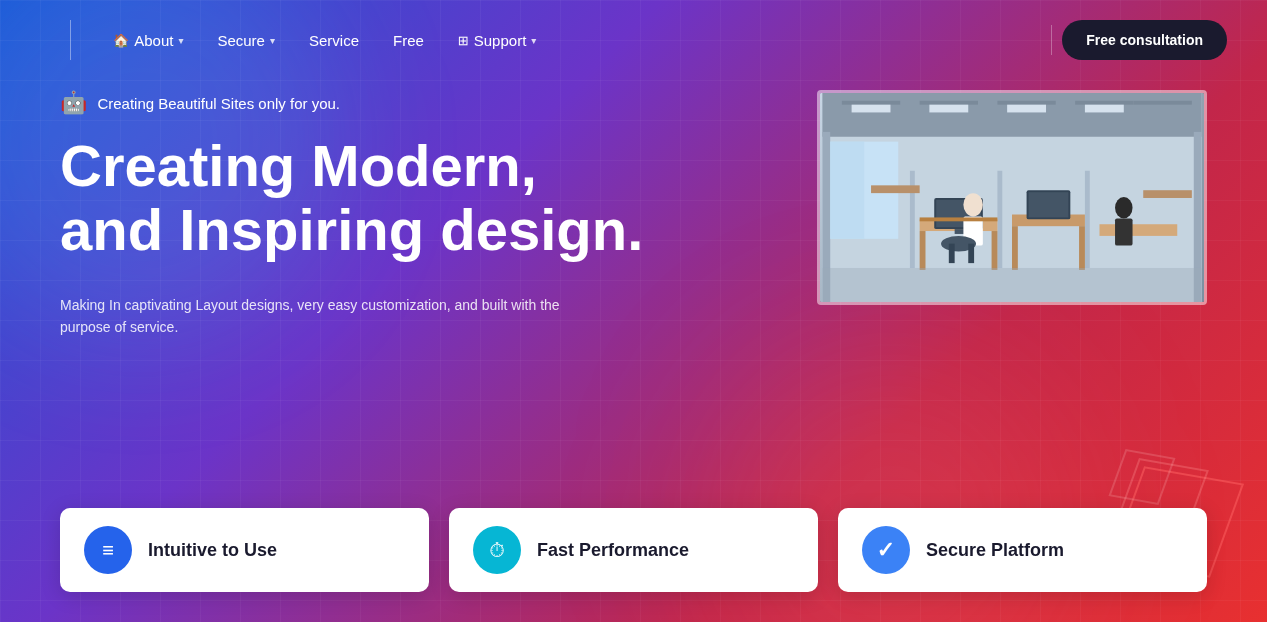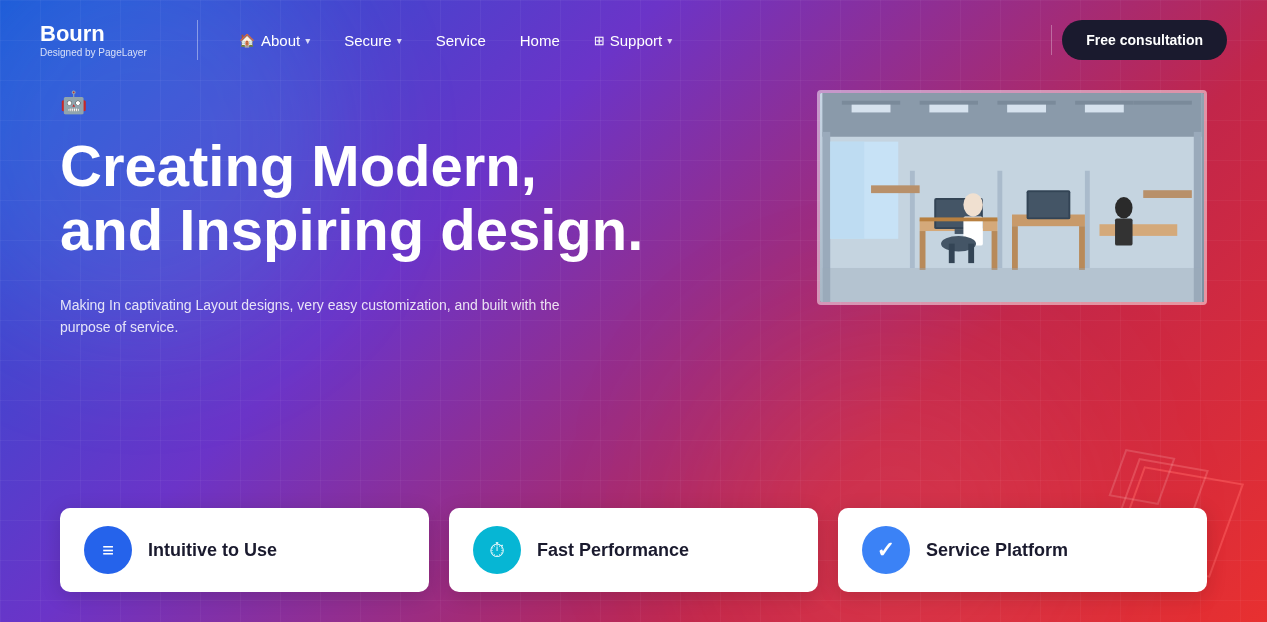--- a/index.html
+++ b/index.html
@@ -268,55 +268,52 @@
   <div class="bg-decor"></div>
   <div class="grid-overlay"></div>
 
   <div class="box-decor">
     <div class="box-3d box-3d-1"></div>
     <div class="box-3d box-3d-2"></div>
     <div class="box-3d box-3d-3"></div>
   </div>
 
   <nav class="navbar">
-    <div class="brand">
-      <span class="brand-name">Bourn</span>
-      <span class="brand-sub">Designed by PageLayer</span>
-    </div>
     <div class="brand-divider"></div>
     <div class="nav-links">
       <div class="nav-item">
         <span class="nav-icon">🏠</span>
         <span>About</span>
         <span class="nav-arrow">▾</span>
       </div>
       <div class="nav-item">
         <span>Secure</span>
         <span class="nav-arrow">▾</span>
       </div>
       <div class="nav-item">
         <span>Service</span>
       </div>
       <div class="nav-item">
-        <span>Home</span>
+        <span>Free</span>
       </div>
       <div class="nav-item">
         <span class="nav-icon">⊞</span>
         <span>Support</span>
         <span class="nav-arrow">▾</span>
       </div>
     </div>
     <div class="nav-divider"></div>
     <button class="cta-btn">Free consultation</button>
   </nav>
 
   <div class="hero-content">
     <div class="hero-left">
       <div class="hero-badge">
         <span class="badge-icon">🤖</span>
+        <span>Creating Beautiful Sites only for you.</span>
       </div>
       <h1 class="hero-title">
         <span>Creating Modern,</span><br>
         <span>and Inspiring design.</span>
       </h1>
       <p class="hero-desc">Making In captivating Layout designs, very easy customization, and built with the purpose of service.</p>
     </div>
   </div>
 
   <div class="hero-image-container">
@@ -398,17 +395,17 @@
       <div class="feature-icon-wrap icon-cyan">
         <span style="font-size:20px;">⏱</span>
       </div>
       <span class="feature-label">Fast Performance</span>
     </div>
 
     <div class="feature-card">
       <div class="feature-icon-wrap icon-blue2">
         <span style="font-size:22px; font-weight:900;">✓</span>
       </div>
-      <span class="feature-label">Service Platform</span>
+      <span class="feature-label">Secure Platform</span>
     </div>
 
   </div>
 </div>
 
 </body></html>

